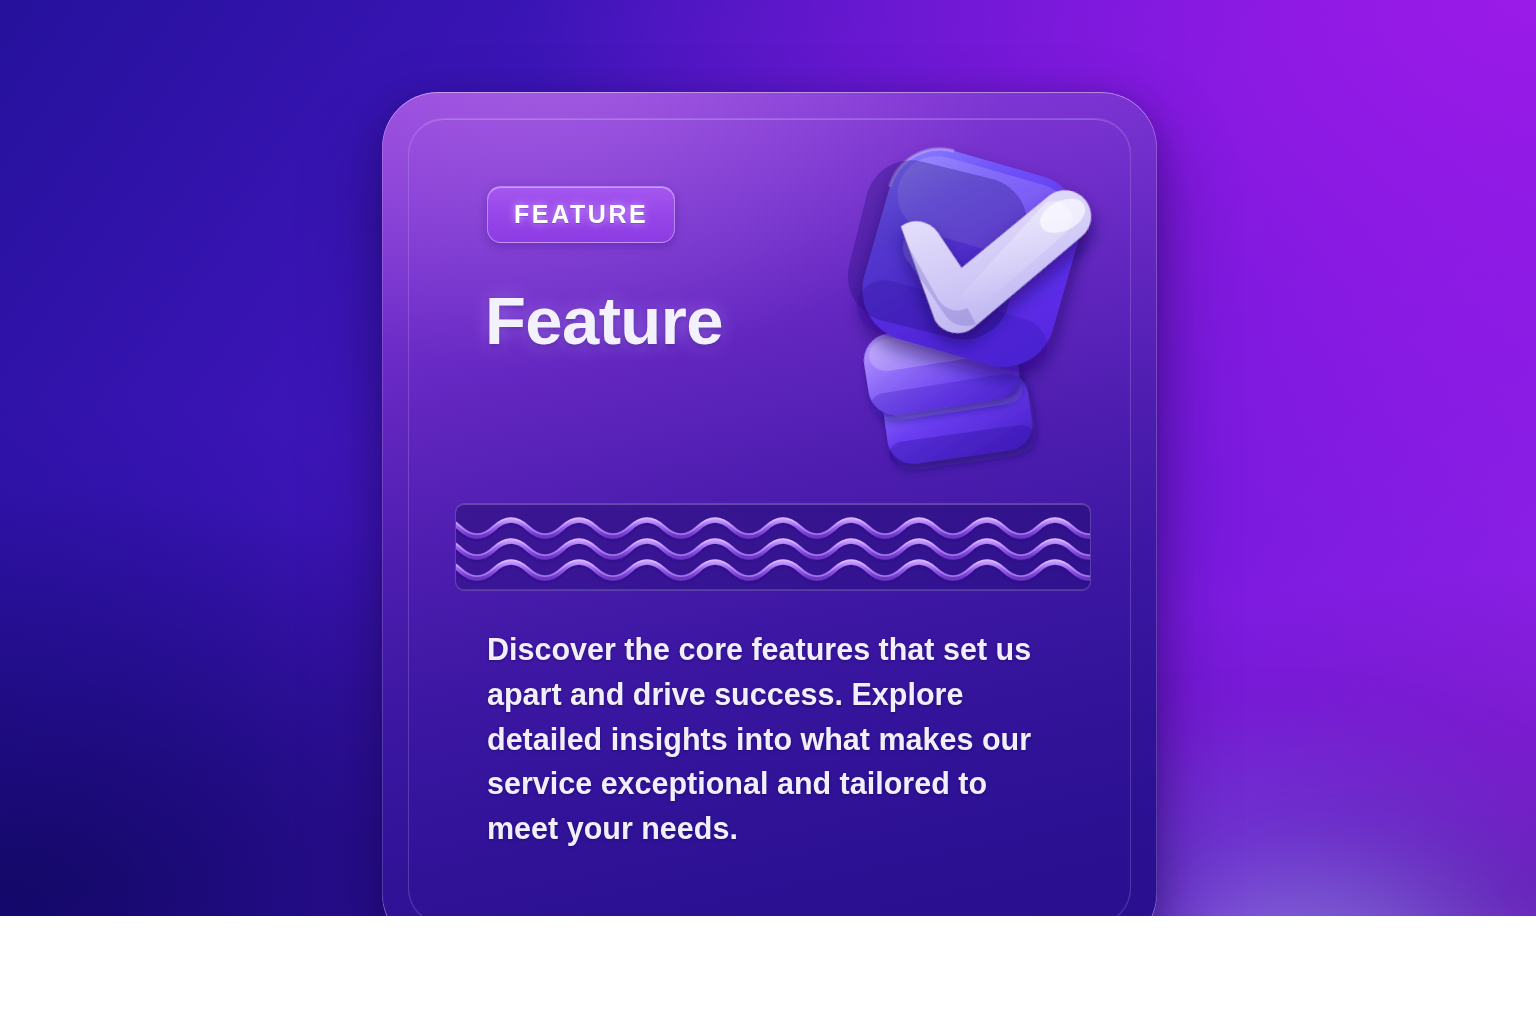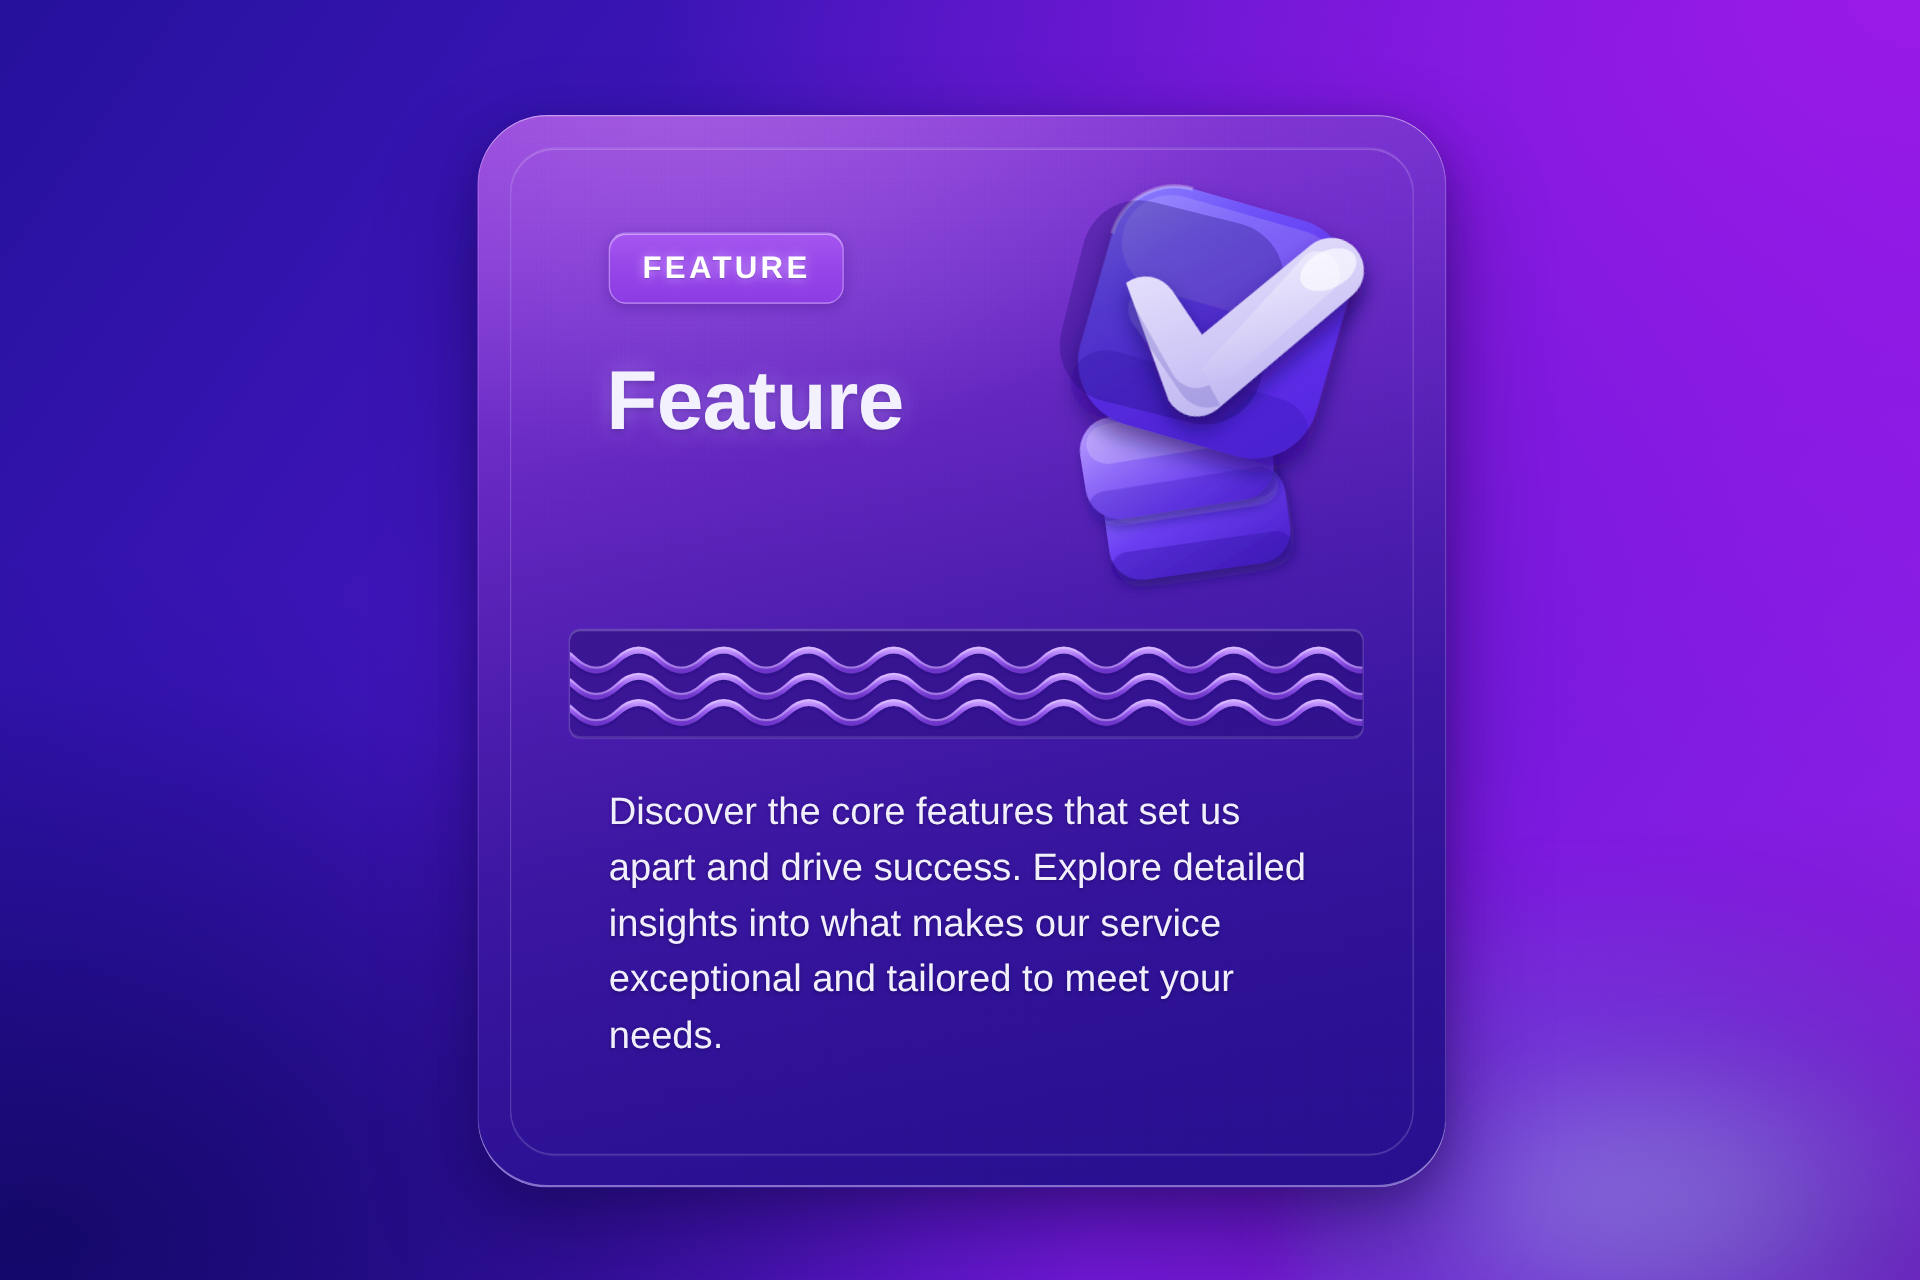--- a/index.html
+++ b/index.html
@@ -6,21 +6,21 @@
 
   html, body {
     width:1536px; height:1024px;
     overflow:hidden;
     font-family:"Liberation Sans", sans-serif;
   }
 
   
   #stage{
     position:relative;
-    width:1536px; height:1024px;
+    width:1536px; height:916px;
     background:
       radial-gradient(120% 110% at 100% 0%,   #9b1ae8 0%, rgba(155,26,232,0) 55%),
       radial-gradient(95%  95%  at 0%  100%,  #1d0d93 0%, rgba(29,13,147,0)  60%),
       linear-gradient(125deg, #25119c 0%, #3d15b8 28%, #5c18cf 52%, #7c1ae0 74%, #9422e8 100%);
     overflow:hidden;
   }
   
   #bg-glow-br{
     position:absolute; left:1040px; top:700px;
     width:620px; height:470px;
@@ -157,20 +157,21 @@
   #wave-strip svg{ display:block; }
 
   
   #body-text{
     position:absolute; left:105px; top:535px;
     width:570px;
     font-size:30.5px;
     line-height:1.47;
     color:#f2effd;
     text-shadow:0 1px 3px rgba(20,5,70,.45);
+    font-weight:bold;
   }
 
   
   #icon-3d{
     position:absolute;
     left:440px; top:60px;
     width:300px; height:345px;
     pointer-events:none;
   }
   #icon-3d svg{ display:block; overflow:visible; }

